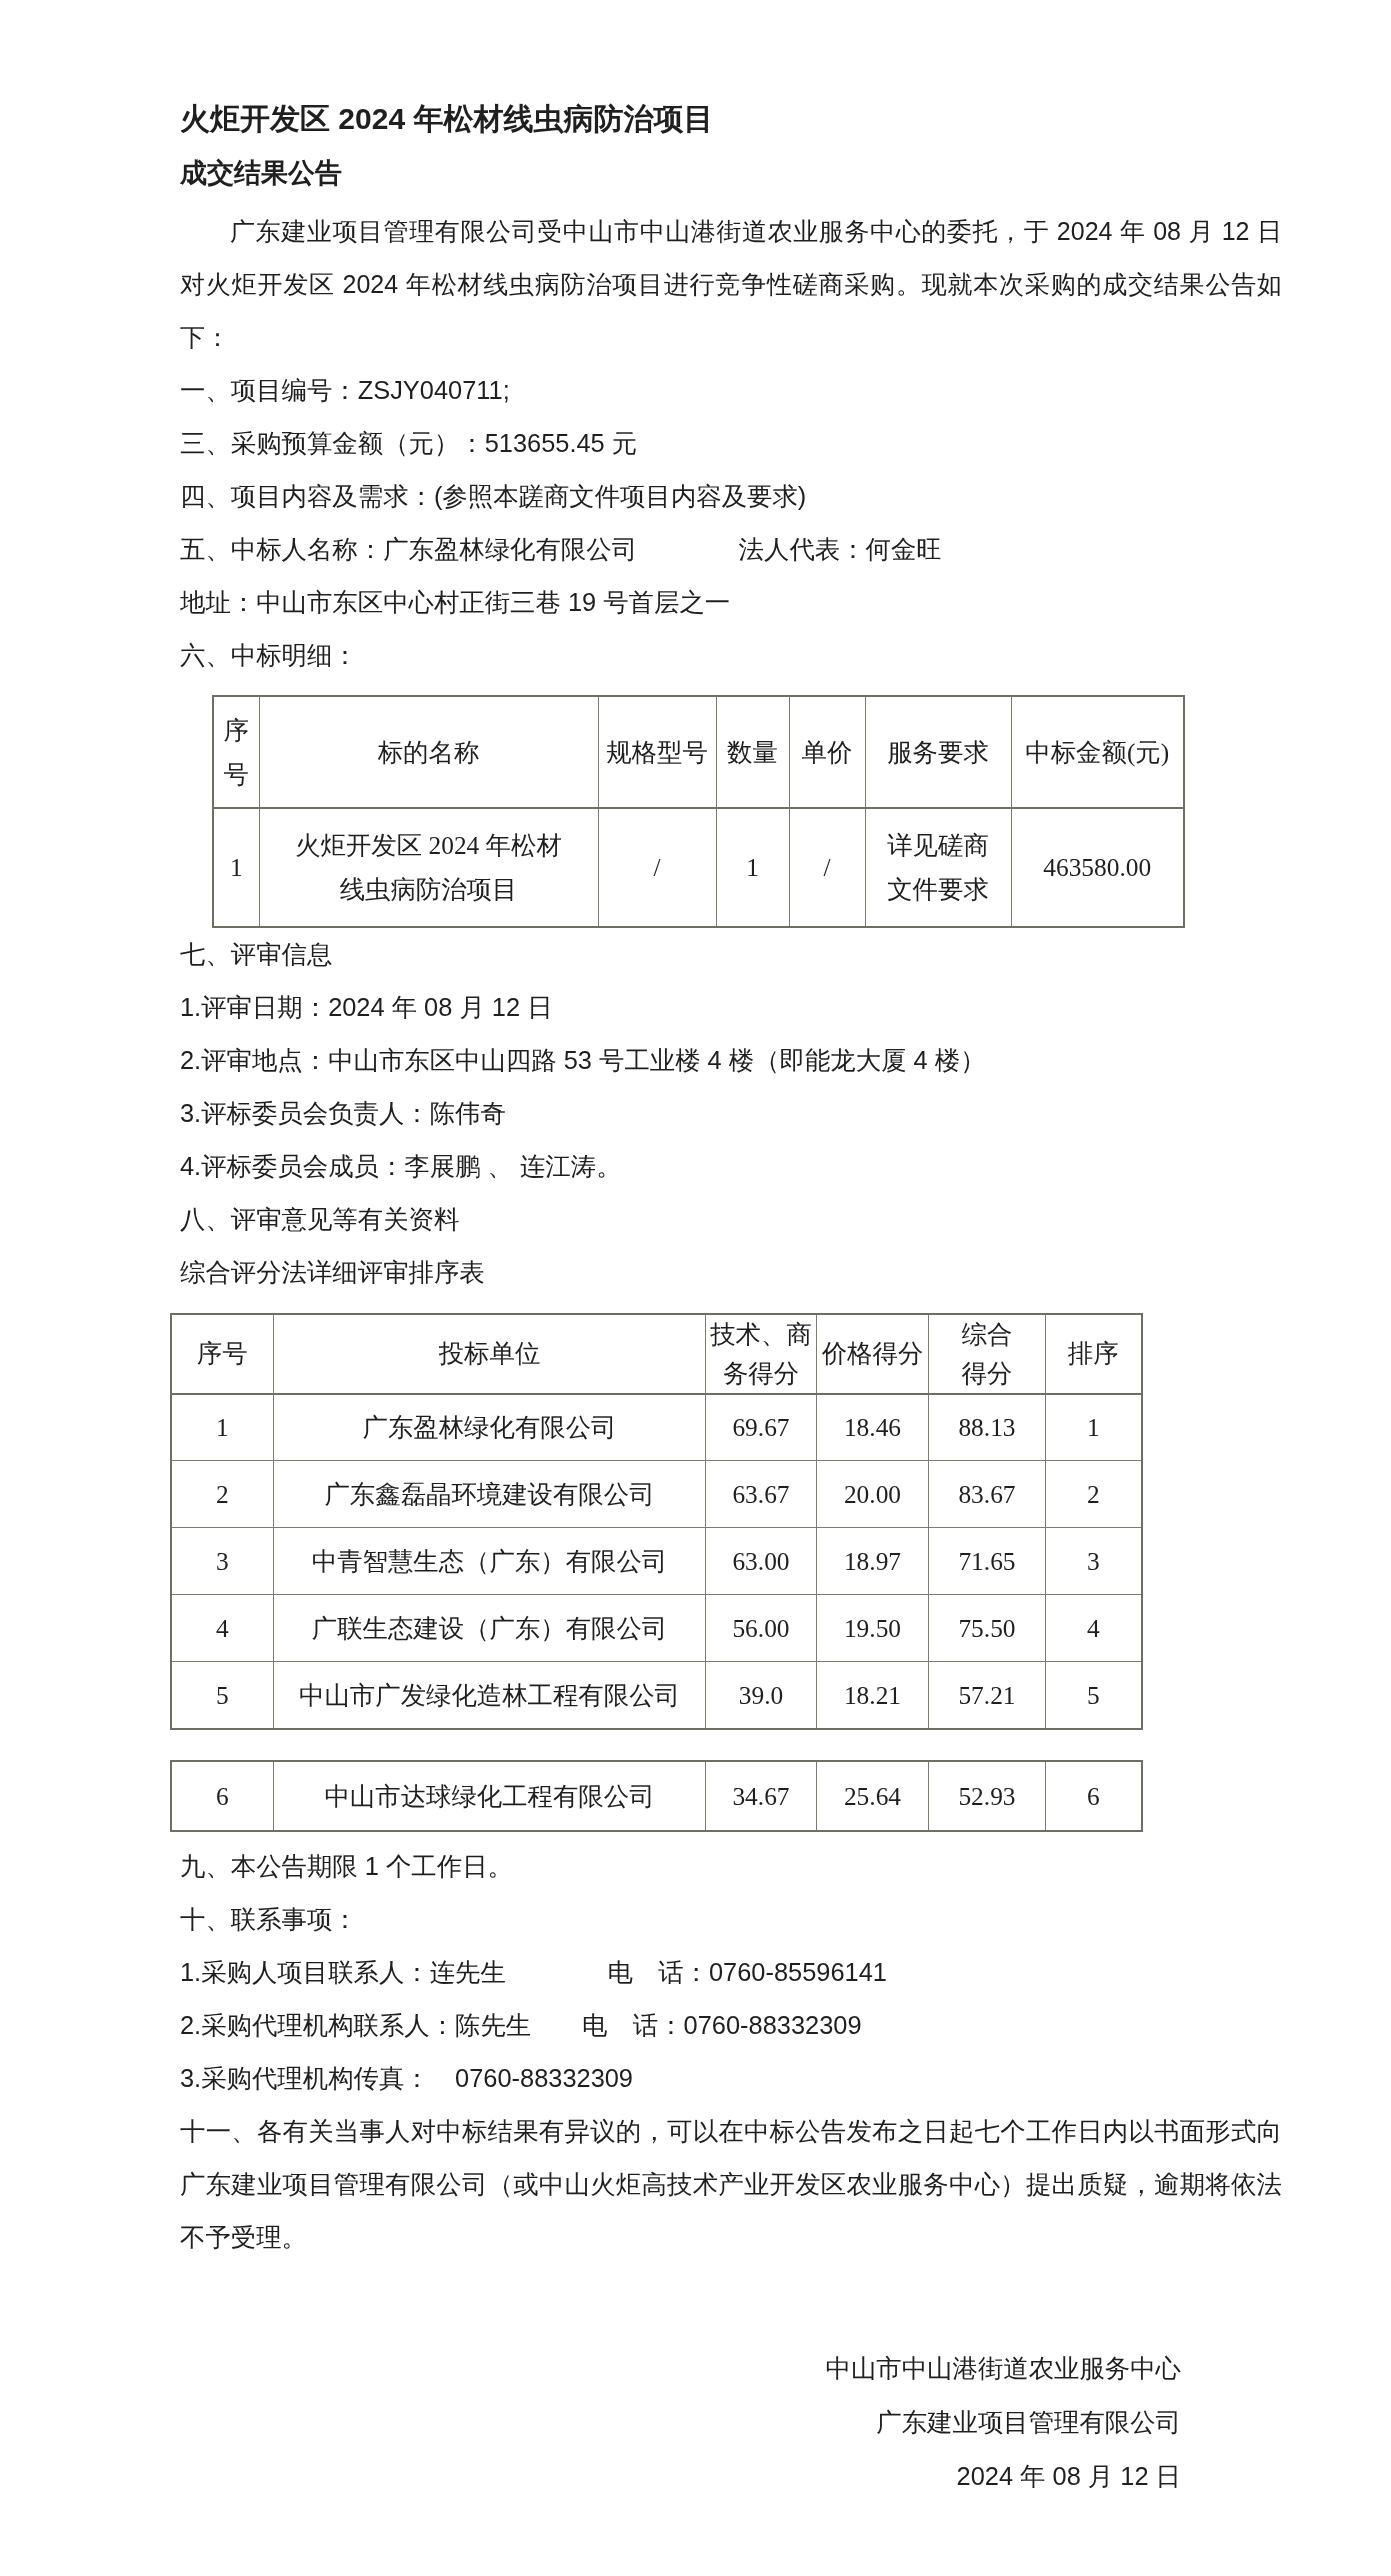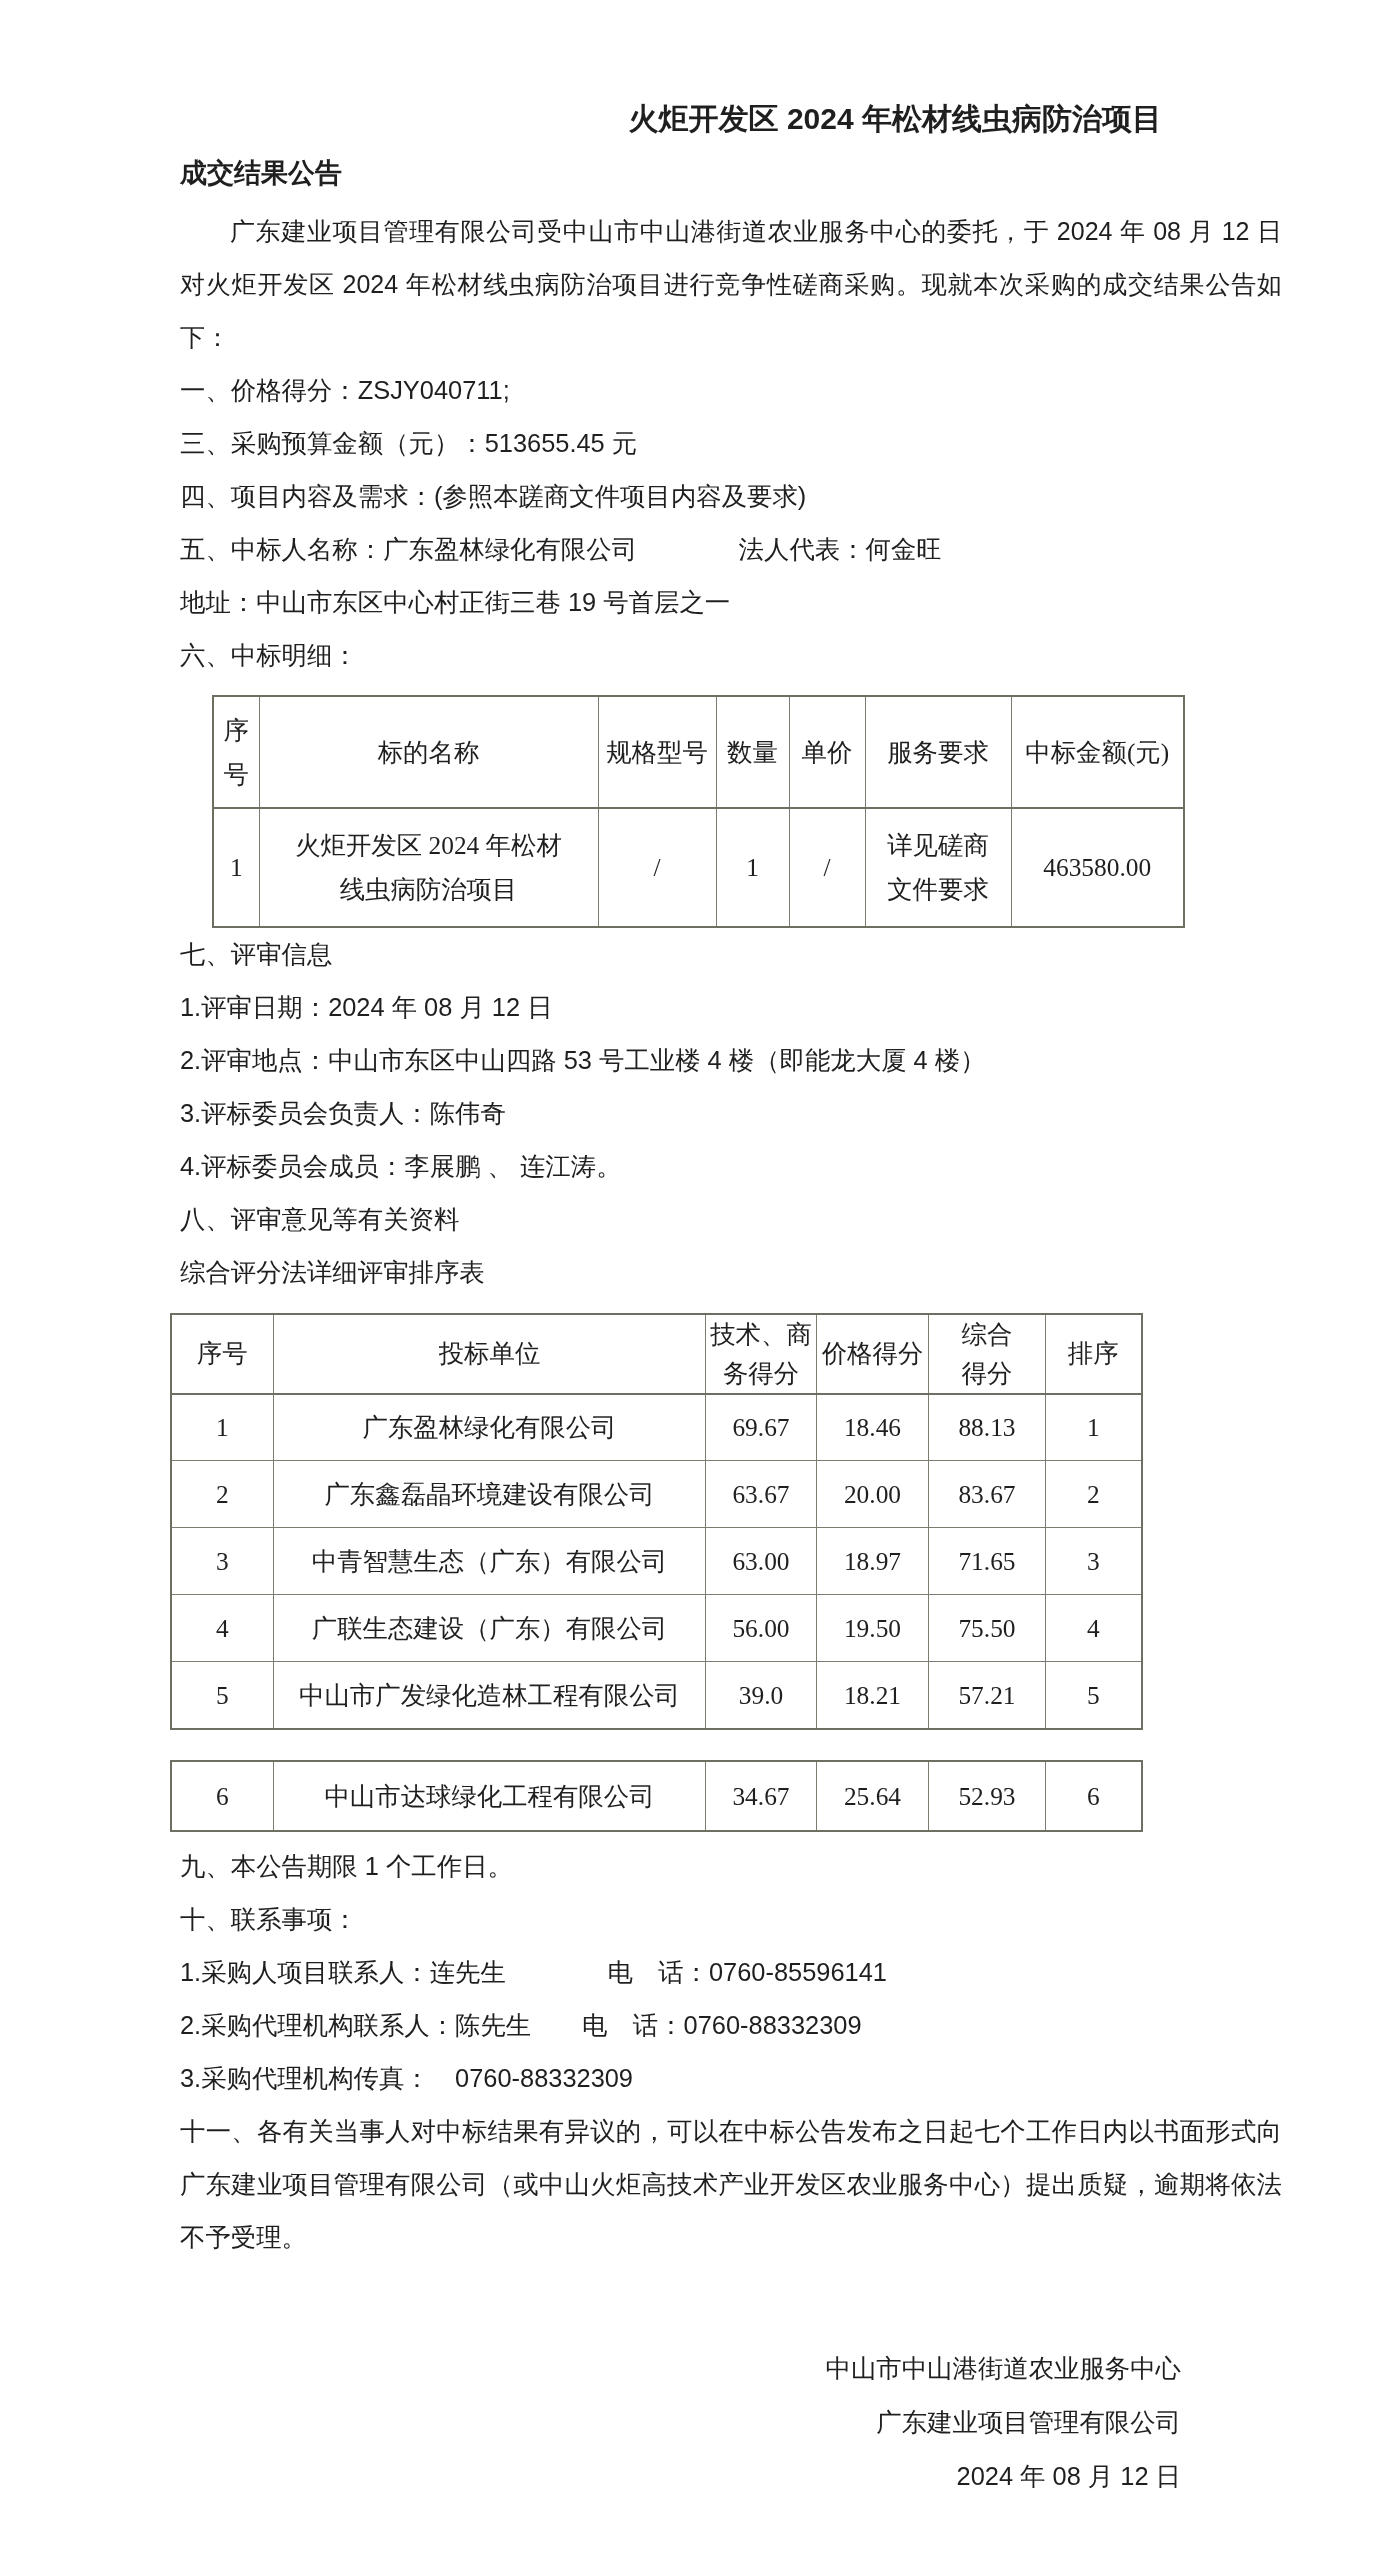--- a/index.html
+++ b/index.html
@@ -8,21 +8,21 @@
     width:1392px; height:2576px;
     margin:0 auto;
     background:#ffffff;
     color:#1f1f1f;
     font-family:"Liberation Sans","DejaVu Sans",sans-serif;
     overflow:hidden;
   }
   .content { width:1102px; margin-left:180px; padding-top:98px; }
 
   .title {
-    width:982px; margin:0; text-align:right;
+    width:982px; margin:0; text-align:left;
     font-size:30px; font-weight:bold; line-height:42px;
     font-family:"Liberation Sans","DejaVu Sans",sans-serif;
   }
   .subtitle {
     width:982px; margin:14px 0 0; text-align:left;
     font-size:27px; font-weight:bold; line-height:39px;
   }
   .intro {
     margin:12.3px 0 0; font-size:25px; line-height:53px;
     text-align:justify; text-indent:2em;
@@ -68,21 +68,21 @@
 <body>
 
 <div class="page">
   <div class="content">
 
     <h1 class="title">火炬开发区 2024 年松材线虫病防治项目</h1>
     <h2 class="subtitle">成交结果公告</h2>
 
     <p class="intro">广东建业项目管理有限公司受中山市中山港街道农业服务中心的委托，于 2024 年 08 月 12 日对火炬开发区 2024 年松材线虫病防治项目进行竞争性磋商采购。现就本次采购的成交结果公告如下：</p>
 
-    <div class="line">一、价格得分：ZSJY040711;</div>
+    <div class="line">一、项目编号：ZSJY040711;</div>
     <div class="line">三、采购预算金额（元）：513655.45 元</div>
     <div class="line">四、项目内容及需求：(参照本蹉商文件项目内容及要求)</div>
     <div class="line">五、中标人名称：广东盈林绿化有限公司　　　　法人代表：何金旺</div>
     <div class="line">地址：中山市东区中心村正街三巷 19 号首层之一</div>
     <div class="line">六、中标明细：</div>
 
     <table class="award-table">
       <colgroup>
         <col style="width:46px">
           <col style="width:339px">

